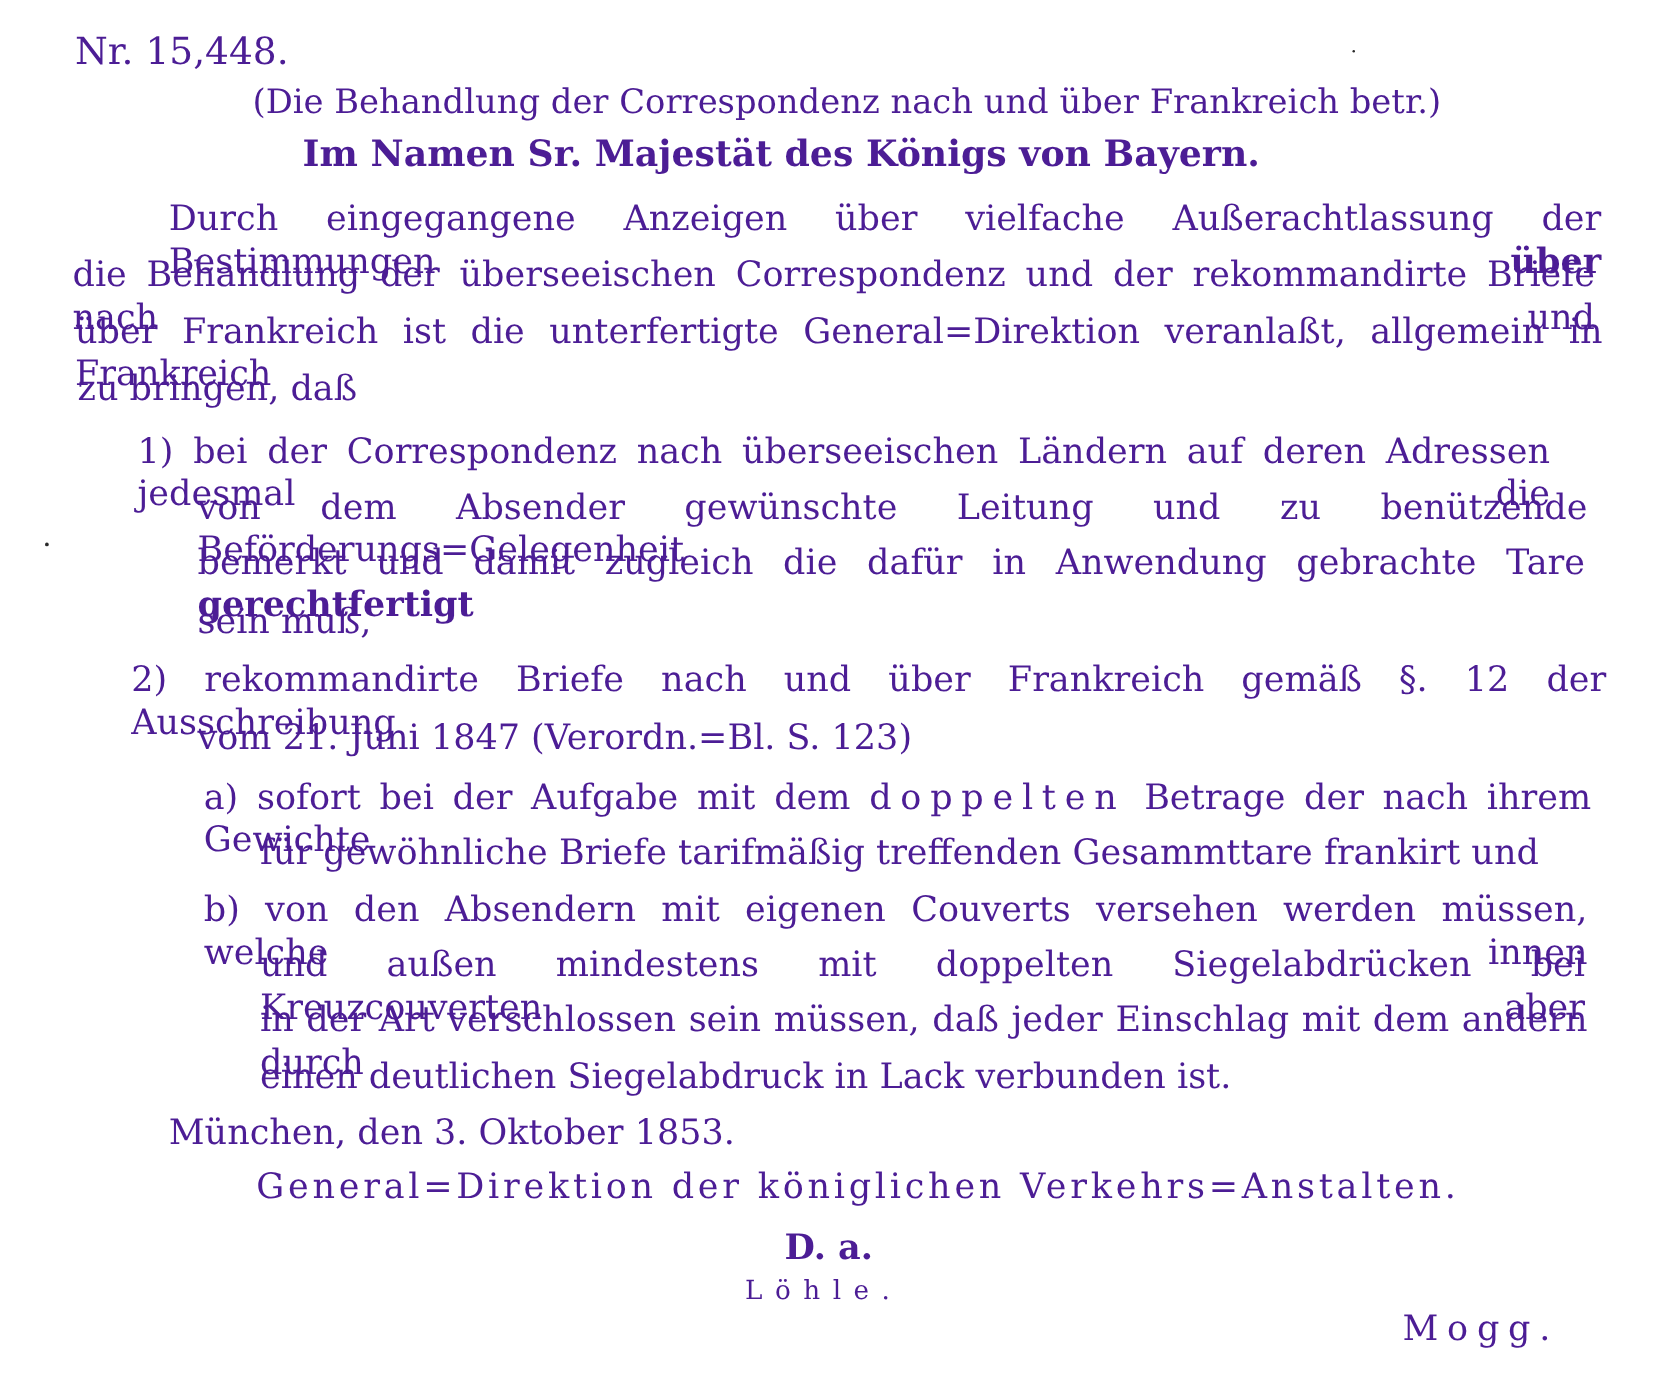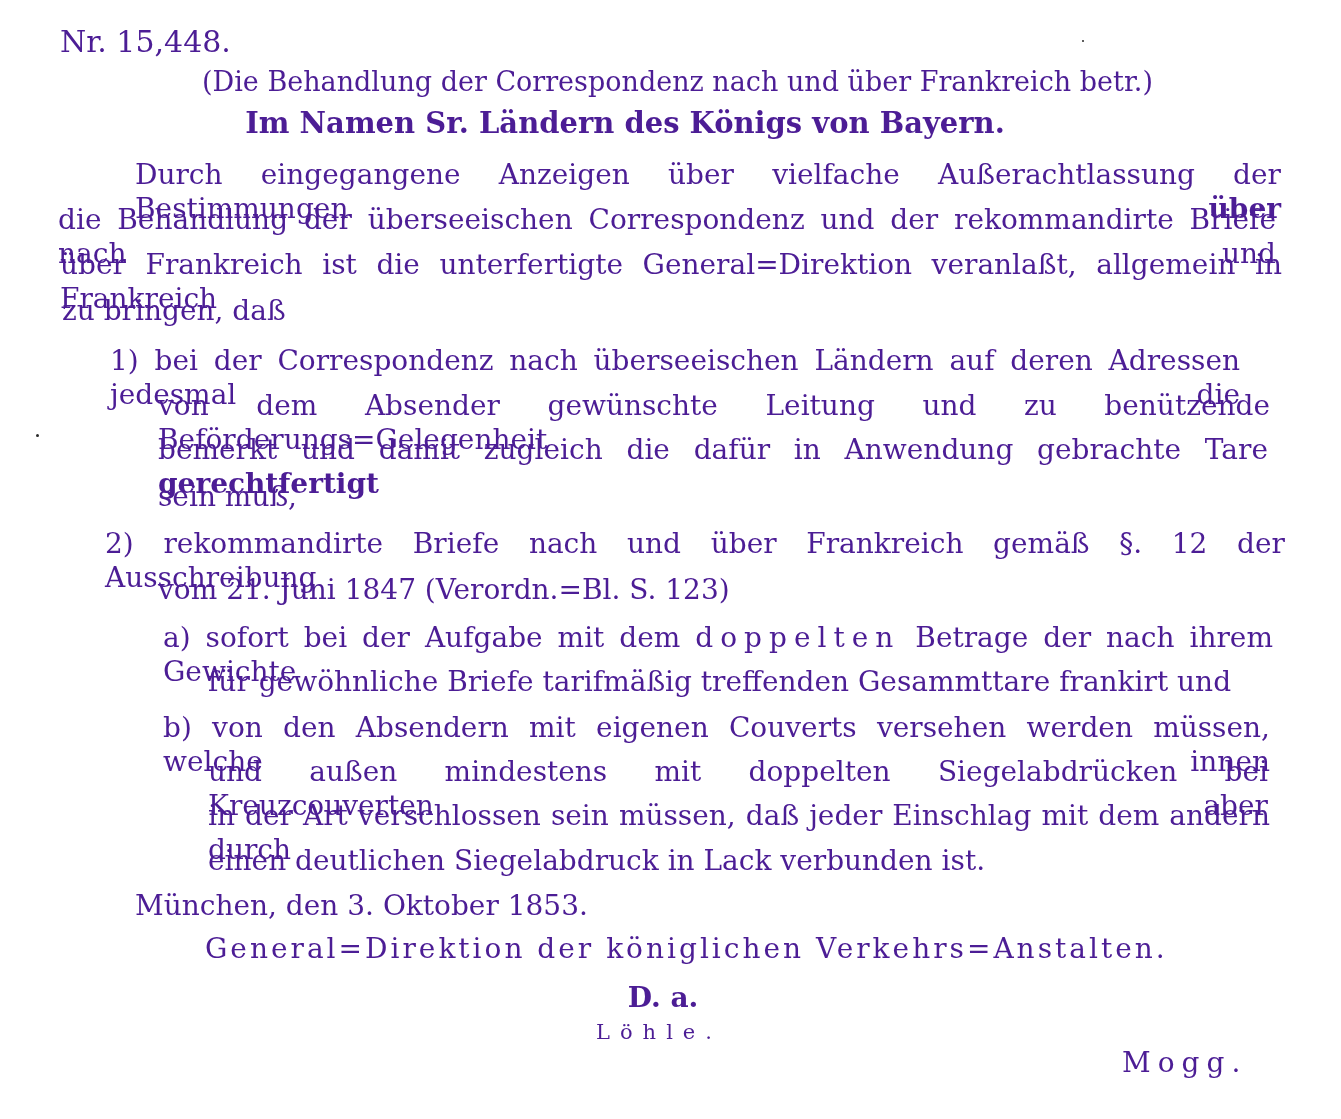--- a/index.html
+++ b/index.html
@@ -54,21 +54,21 @@
 </style>
 </head>
 <body>
 
 <div class="page">
 
   <div class="ln fs30" style="left:60px; top:24px;">Nr. 15,448.</div>
 
   <div class="ctr" style="left:0; top:66px; width:1355px;">(Die Behandlung der Correspondenz nach und über Frankreich betr.)</div>
 
-  <div class="ctr bold fs29" style="left:0; top:106px; width:1250px;">Im Namen Sr. Ländern des Königs von Bayern.</div>
+  <div class="ctr bold fs29" style="left:0; top:106px; width:1250px;">Im Namen Sr. Majestät des Königs von Bayern.</div>
 
   <div class="jl" style="left:135px; top:158px; width:1146px;"><span>Durch eingegangene Anzeigen über vielfache Außerachtlassung der Bestimmungen </span><span class="bold">über</span></div>
 
   <div class="jl" style="left:58px; top:203px; width:1218px;">die Behandlung der überseeischen Correspondenz und der rekommandirte Briefe nach und</div>
 
   <div class="jl" style="left:60px; top:248px; width:1222px;">über Frankreich ist die unterfertigte General=Direktion veranlaßt, allgemein in Frankreich</div>
 
   <div class="ln" style="left:62px; top:294px;">zu bringen, daß</div>
 
   <div class="jl" style="left:110px; top:344px; width:1130px;">1) bei der Correspondenz nach überseeischen Ländern auf deren Adressen jedesmal die</div>

